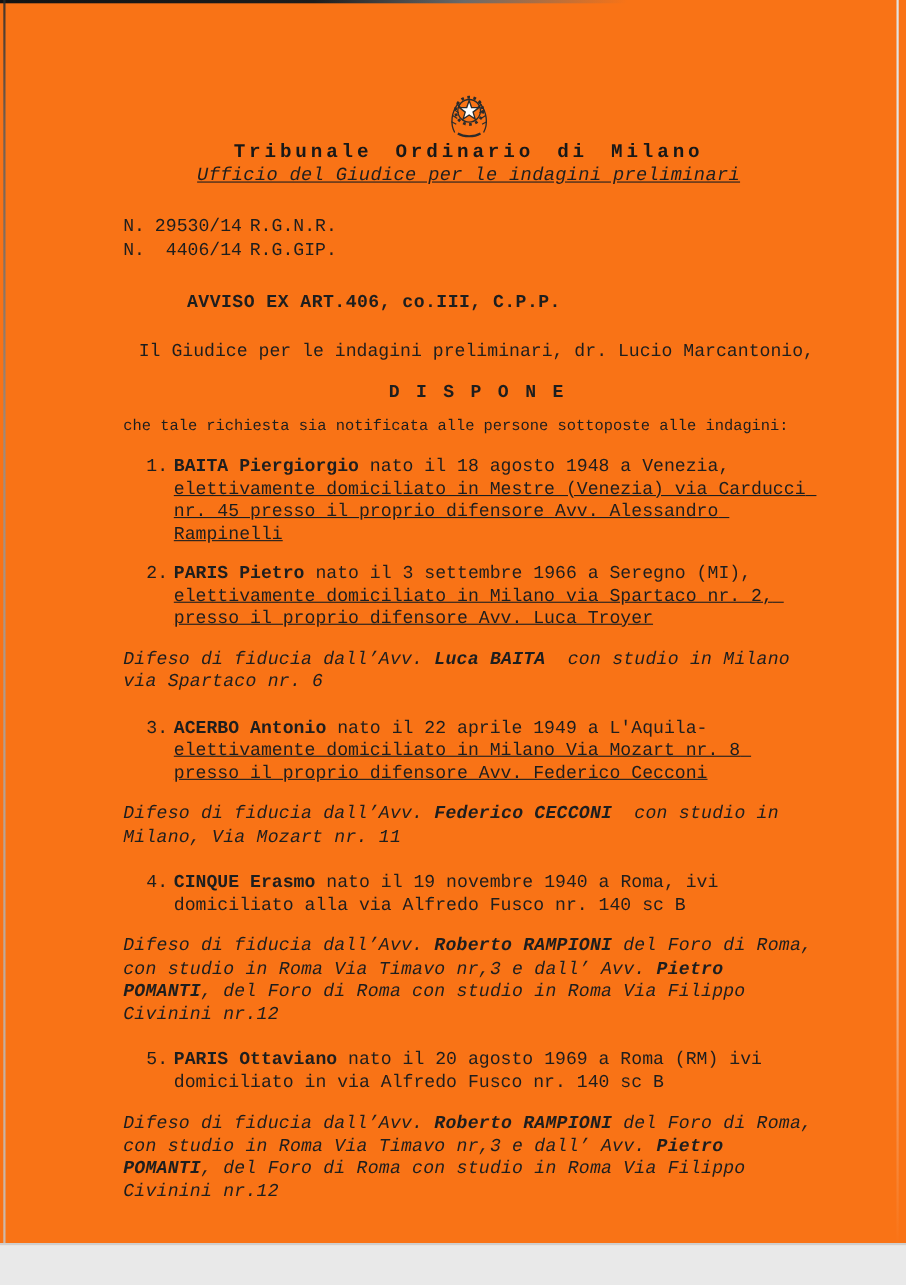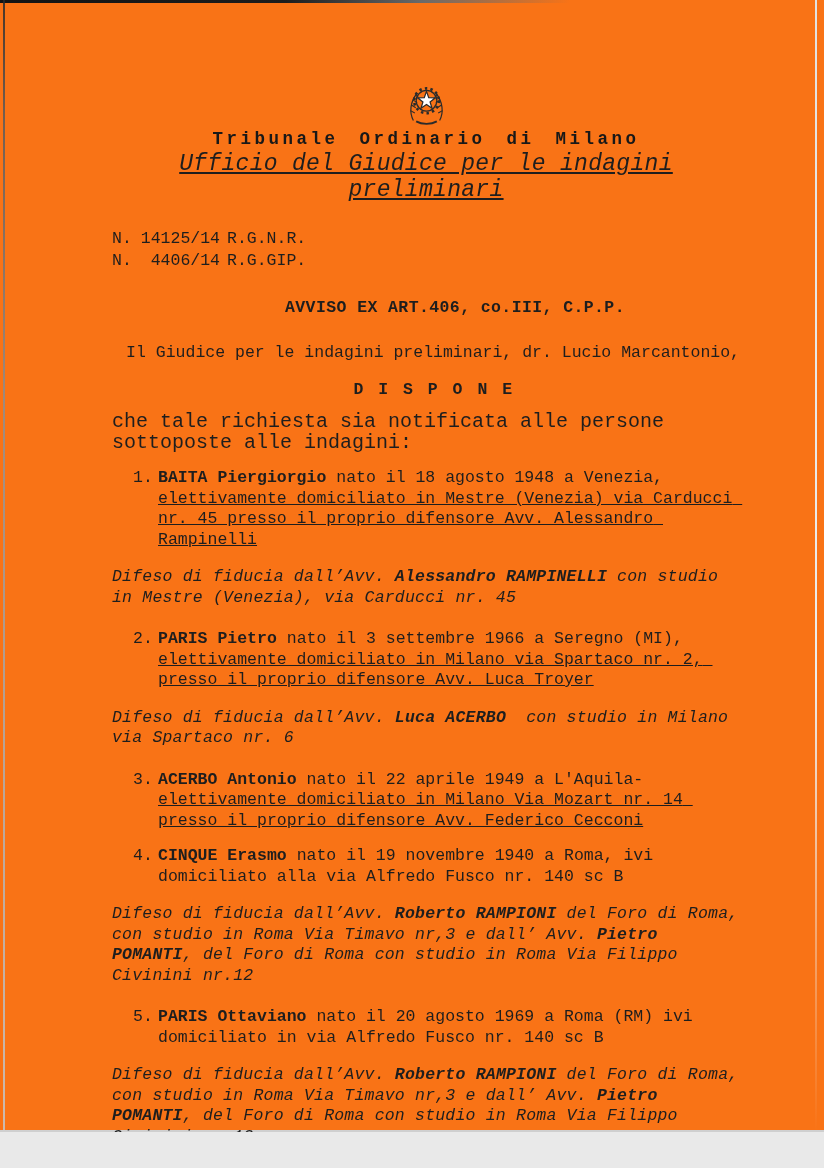--- a/index.html
+++ b/index.html
@@ -19,31 +19,31 @@
     background:linear-gradient(to bottom,#2a2a2a 0%,#5a5a5a 10%,#8d8d8d 35%,#ababab 65%,#c6c6c6 100%);opacity:.85;}
   .edge-right{position:absolute;right:7px;top:0;bottom:0;width:2px;
     background:linear-gradient(to bottom,#e2e2e2 0%,#ededed 60%,rgba(255,255,255,0) 100%);}
   .edge-bottom{position:absolute;bottom:0;left:0;right:0;height:2px;background:#cfcfcf;}
 
   .content{position:absolute;left:112px;width:628px;top:0;}
 
   header{ text-align:center; padding-top:82px;}
   .emblem{display:block;margin:0 auto 2px auto;}
   .court-title{font-weight:bold;font-size:17.5px;letter-spacing:3.5px;word-spacing:7px;color:#181818;}
-  .court-subtitle{font-style:italic;font-size:23px;text-decoration:underline;margin-top:2px;letter-spacing:.3px;}
+  .court-subtitle{font-style:italic;font-size:17px;text-decoration:underline;margin-top:2px;letter-spacing:.3px;}
 
   .refs{margin-top:25px;font-size:16.5px;line-height:21.5px;}
   .ref-label{display:inline-block;width:22px;}
   .ref-num{display:inline-block;width:86px;text-align:right;margin-right:7px;}
 
-  .notice-heading{font-size:16.5px;font-weight:bold;text-align:center;margin:27px 0 0 0;padding-left:58px;letter-spacing:.4px;}
+  .notice-heading{font-size:16.5px;font-weight:bold;text-align:left;margin:27px 0 0 0;padding-left:58px;letter-spacing:.4px;}
   .judge-line{font-size:16.5px;margin:25px 0 0 0;line-height:21px;text-align:right;}
   .request-par{font-size:16.5px;margin:19px 0 0 0;line-height:22px;text-align:justify;}
   .order-heading{font-size:16.5px;font-weight:bold;text-align:center;letter-spacing:2.5px;margin:17px 0 12px 0;padding-left:16px;}
-  .order-intro{font-size:20px;margin:1px 0 0 0;line-height:21px;}
+  .order-intro{font-size:14px;margin:1px 0 0 0;line-height:21px;}
 
   .suspects{margin-top:0;}
   .suspect{position:relative;margin:15px 0 0 46px;font-size:16.5px;line-height:20.5px;white-space:pre-wrap;}
   .suspect .num{position:absolute;left:-25px;top:0;}
   .defense{font-style:italic;font-size:16.5px;line-height:20.5px;margin:17px 0 21px 0;white-space:pre-wrap;letter-spacing:.2px;}
   .b{font-weight:bold;}
   .u{text-decoration:underline;}
 </style>
 </head>
 <body>
@@ -67,39 +67,39 @@
           <circle cx="26" cy="20" r="13.2" stroke-width="2.8" stroke-dasharray="2.6 3.4"></circle>
           <circle cx="26" cy="20" r="11" stroke-width="1.3"></circle>
           <path d="M26 10 L28.35 16.76 L35.51 16.91 L29.8 21.24 L31.88 28.09 L26 24 L20.12 28.09 L22.2 21.24 L16.49 16.91 L23.65 16.76 Z" stroke-width="1.3" fill="#ffffff"></path>
         </g>
       </svg>
       <div class="court-title">Tribunale Ordinario di Milano</div>
       <div class="court-subtitle">Ufficio del Giudice per le indagini preliminari</div>
     </header>
 
     <section class="refs" id="case-numbers">
-        <div><span class="ref-label">N.</span><span class="ref-num">14125/14</span><span class="ref-reg">R.G.N.R.</span></div>
+        <div><span class="ref-label">N.</span><span class="ref-num">29530/14</span><span class="ref-reg">R.G.N.R.</span></div>
         <div><span class="ref-label">N.</span><span class="ref-num">4406/14</span><span class="ref-reg">R.G.GIP.</span></div>
       </section>
 
     <h1 class="notice-heading">AVVISO EX ART.406, co.III, C.P.P.</h1>
 
     <p class="judge-line">Il Giudice per le indagini preliminari, dr. Lucio Marcantonio,</p>
 
 
     <h2 class="order-heading">D I S P O N E</h2>
 
     <p class="order-intro">che tale richiesta sia notificata alle persone sottoposte alle indagini:</p>
 
     <div class="suspects" id="suspects">
         <div class="suspect"><span class="num">1.</span><span class="b">BAITA Piergiorgio</span><span> nato il 18 agosto 1948 a Venezia, </span><span class="u">elettivamente domiciliato in Mestre (Venezia) via Carducci nr. 45 presso il proprio difensore Avv. Alessandro Rampinelli</span></div>
-        <p class="defense"><span>Difeso di fiducia dall’Avv. </span><span class="b">Alessandro RAMPINELLI</span><span> con studio in Mestre (Venezia), via Carducci nr. 45</span></p>
         <div class="suspect"><span class="num">2.</span><span class="b">PARIS Pietro</span><span> nato il 3 settembre 1966 a Seregno (MI), </span><span class="u">elettivamente domiciliato in Milano via Spartaco nr. 2, presso il proprio difensore Avv. Luca Troyer</span></div>
-        <p class="defense"><span>Difeso di fiducia dall’Avv. </span><span class="b">Luca ACERBO</span><span>  con studio in Milano via Spartaco nr. 6</span></p>
-        <div class="suspect"><span class="num">3.</span><span class="b">ACERBO Antonio</span><span> nato il 22 aprile 1949 a L'Aquila- </span><span class="u">elettivamente domiciliato in Milano Via Mozart nr. 14 presso il proprio difensore Avv. Federico Cecconi</span></div>
+        <p class="defense"><span>Difeso di fiducia dall’Avv. </span><span class="b">Luca BAITA</span><span>  con studio in Milano via Spartaco nr. 6</span></p>
+        <div class="suspect"><span class="num">3.</span><span class="b">ACERBO Antonio</span><span> nato il 22 aprile 1949 a L'Aquila- </span><span class="u">elettivamente domiciliato in Milano Via Mozart nr. 8 presso il proprio difensore Avv. Federico Cecconi</span></div>
+        <p class="defense"><span>Difeso di fiducia dall’Avv. </span><span class="b">Federico CECCONI</span><span>  con studio in Milano, Via Mozart nr. 11</span></p>
         <div class="suspect"><span class="num">4.</span><span class="b">CINQUE Erasmo</span><span> nato il 19 novembre 1940 a Roma, ivi domiciliato alla via Alfredo Fusco nr. 140 sc B</span></div>
         <p class="defense"><span>Difeso di fiducia dall’Avv. </span><span class="b">Roberto RAMPIONI</span><span> del Foro di Roma, con studio in Roma Via Timavo nr,3 e dall’ Avv. </span><span class="b">Pietro POMANTI</span><span>, del Foro di Roma con studio in Roma Via Filippo Civinini nr.12</span></p>
         <div class="suspect"><span class="num">5.</span><span class="b">PARIS Ottaviano</span><span> nato il 20 agosto 1969 a Roma (RM) ivi domiciliato in via Alfredo Fusco nr. 140 sc B</span></div>
         <p class="defense"><span>Difeso di fiducia dall’Avv. </span><span class="b">Roberto RAMPIONI</span><span> del Foro di Roma, con studio in Roma Via Timavo nr,3 e dall’ Avv. </span><span class="b">Pietro POMANTI</span><span>, del Foro di Roma con studio in Roma Via Filippo Civinini nr.12</span></p>
       </div>
 
   </div>
 </div>
 
 </body></html>

